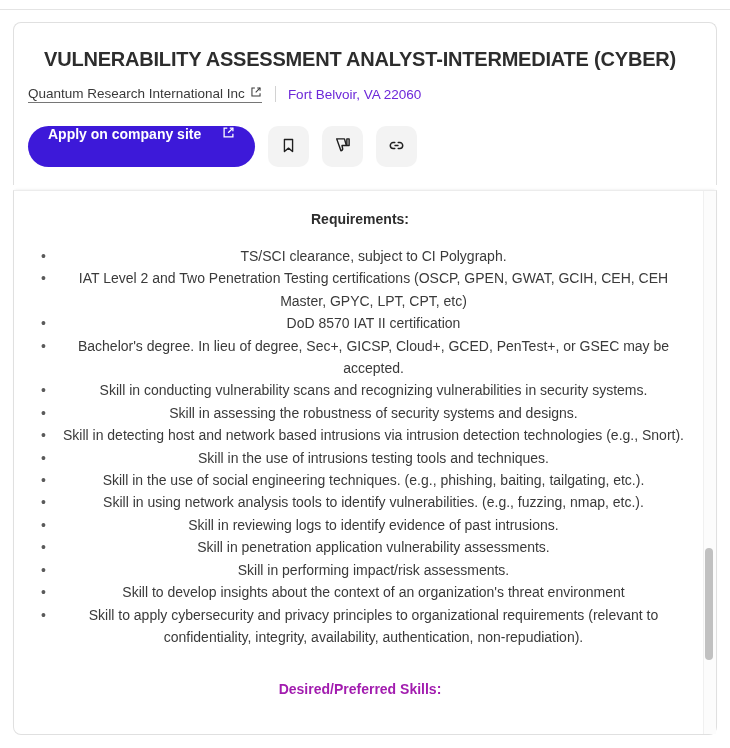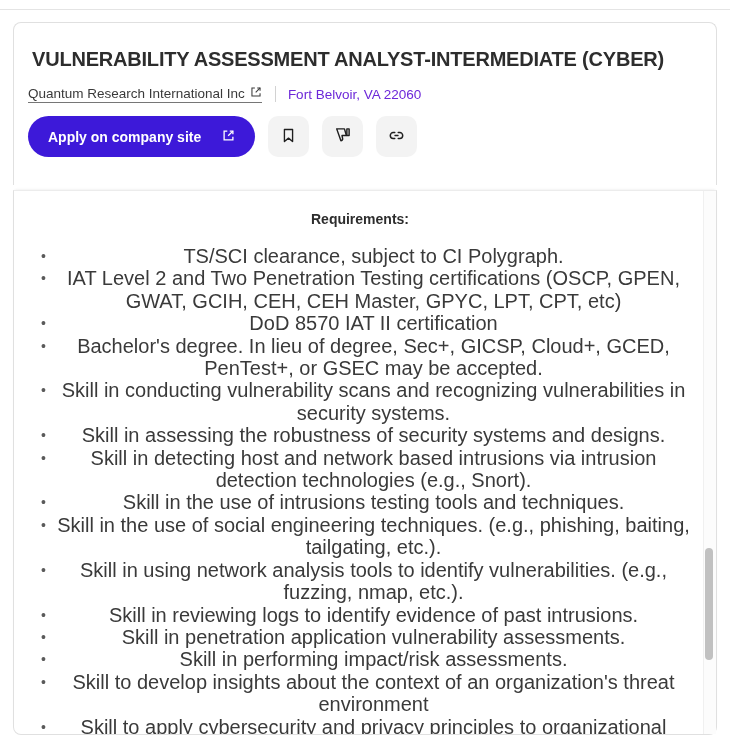--- a/index.html
+++ b/index.html
@@ -38,31 +38,31 @@
     border-bottom: none;
     border-radius: 8px 8px 0 0;
     padding: 24px 0 0 14px;
   }
 
   .job-title {
     font-size: 20px;
     font-weight: bold;
     letter-spacing: -0.2px;
     color: #2d2d2d;
-    margin: 0 0 14px 4px;
+    margin: 0 0 14px 16px;
     line-height: 1.2;
     white-space: nowrap;
   }
 
   .meta-row {
     display: flex;
     align-items: center;
     font-size: 13.5px;
     color: #3a3a3a;
-    margin-bottom: 13px;
+    margin-bottom: 23px;
     height: 18px;
   }
   .company-link {
     display: inline-flex;
     align-items: center;
     gap: 5px;
     color: #3a3a3a;
     text-decoration: none;
     border-bottom: 1px solid #767676;
     padding-bottom: 1px;
@@ -78,21 +78,21 @@
   .location { color: #6d28d9; }
 
   
   .actions {
     display: flex;
     align-items: center;
     gap: 13px;
   }
   .apply-btn {
     display: inline-flex;
-    align-items: center;
+    align-items: flex-start;
     gap: 21px;
     background: #3d19d9;
     color: #ffffff;
     font-size: 14px;
     font-weight: bold;
     border: none;
     border-radius: 22px;
     padding: 0 20px;
     height: 41px;
     cursor: pointer;
@@ -137,21 +137,21 @@
     color: #2d2d2d;
     margin: 0 0 18px 0;
   }
   .req-list {
     list-style: none;
     margin: 0 0 0 0;
     padding: 0;
   }
   .req-list li {
     position: relative;
-    font-size: 20px;
+    font-size: 14px;
     line-height: 22.4px;
     color: #3a3a3a;
     padding-left: 27px;
     margin-bottom: 0;
   }
   .req-list li::before {
     content: "•";
     position: absolute;
     left: 13px;
     top: 0;

